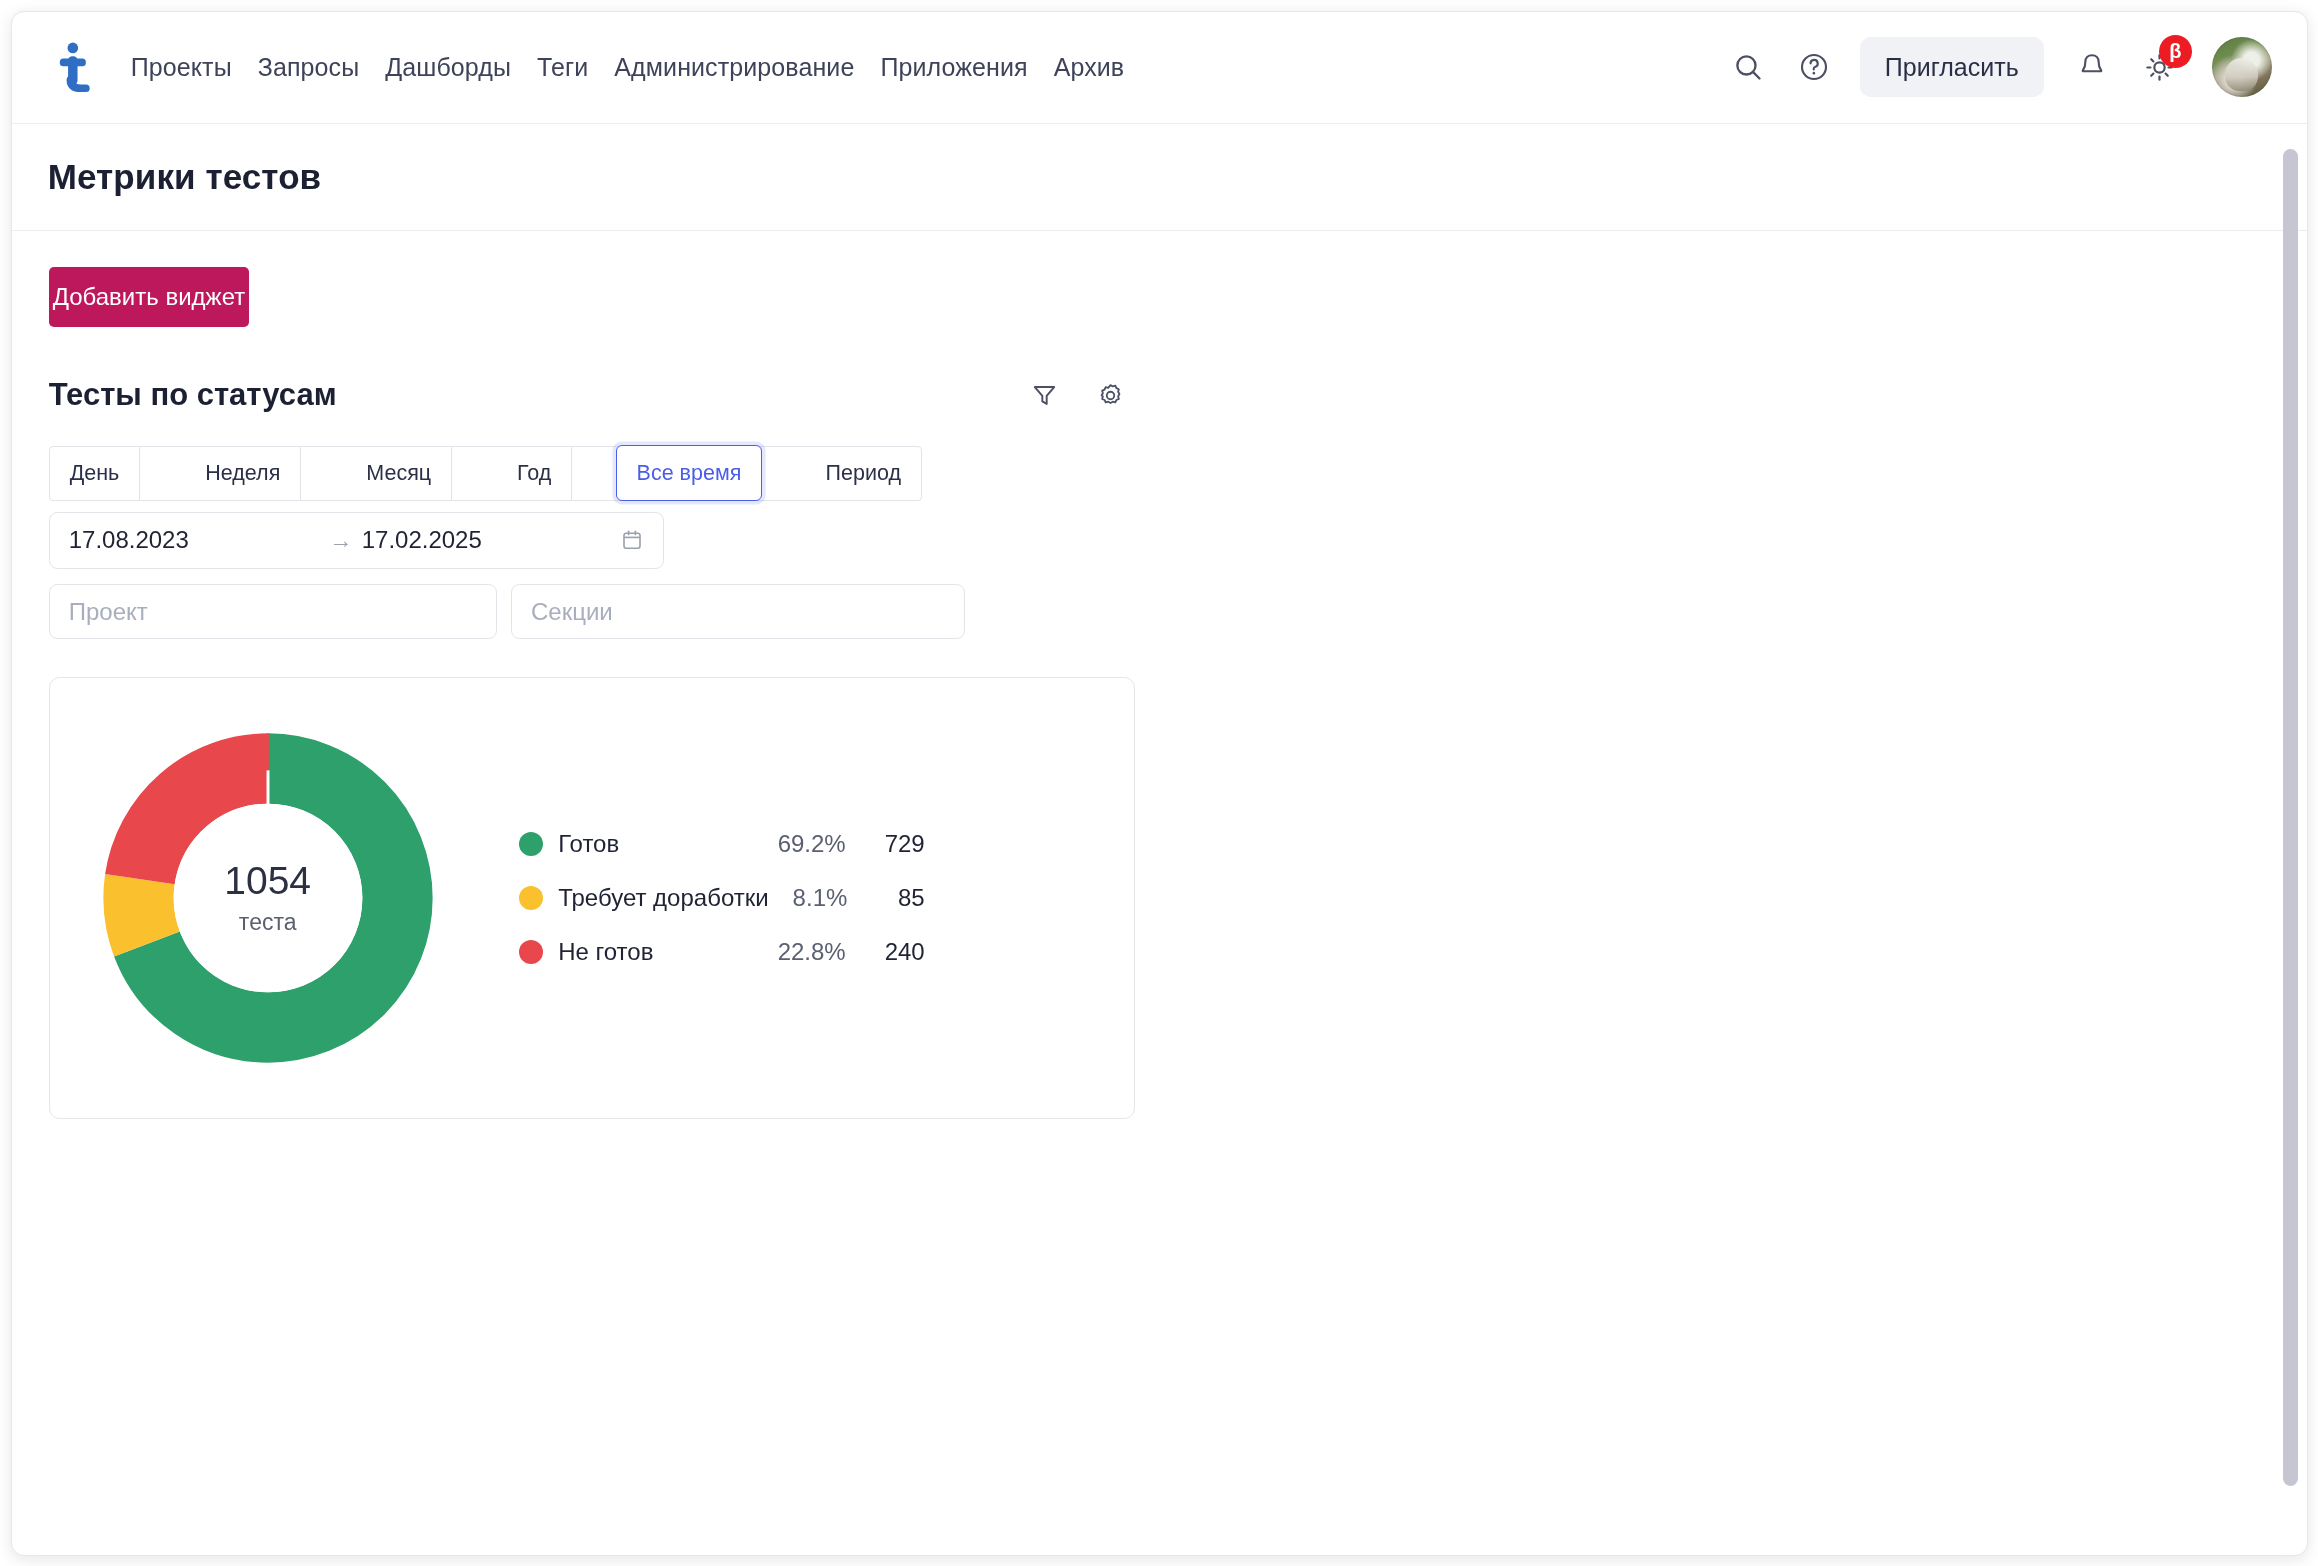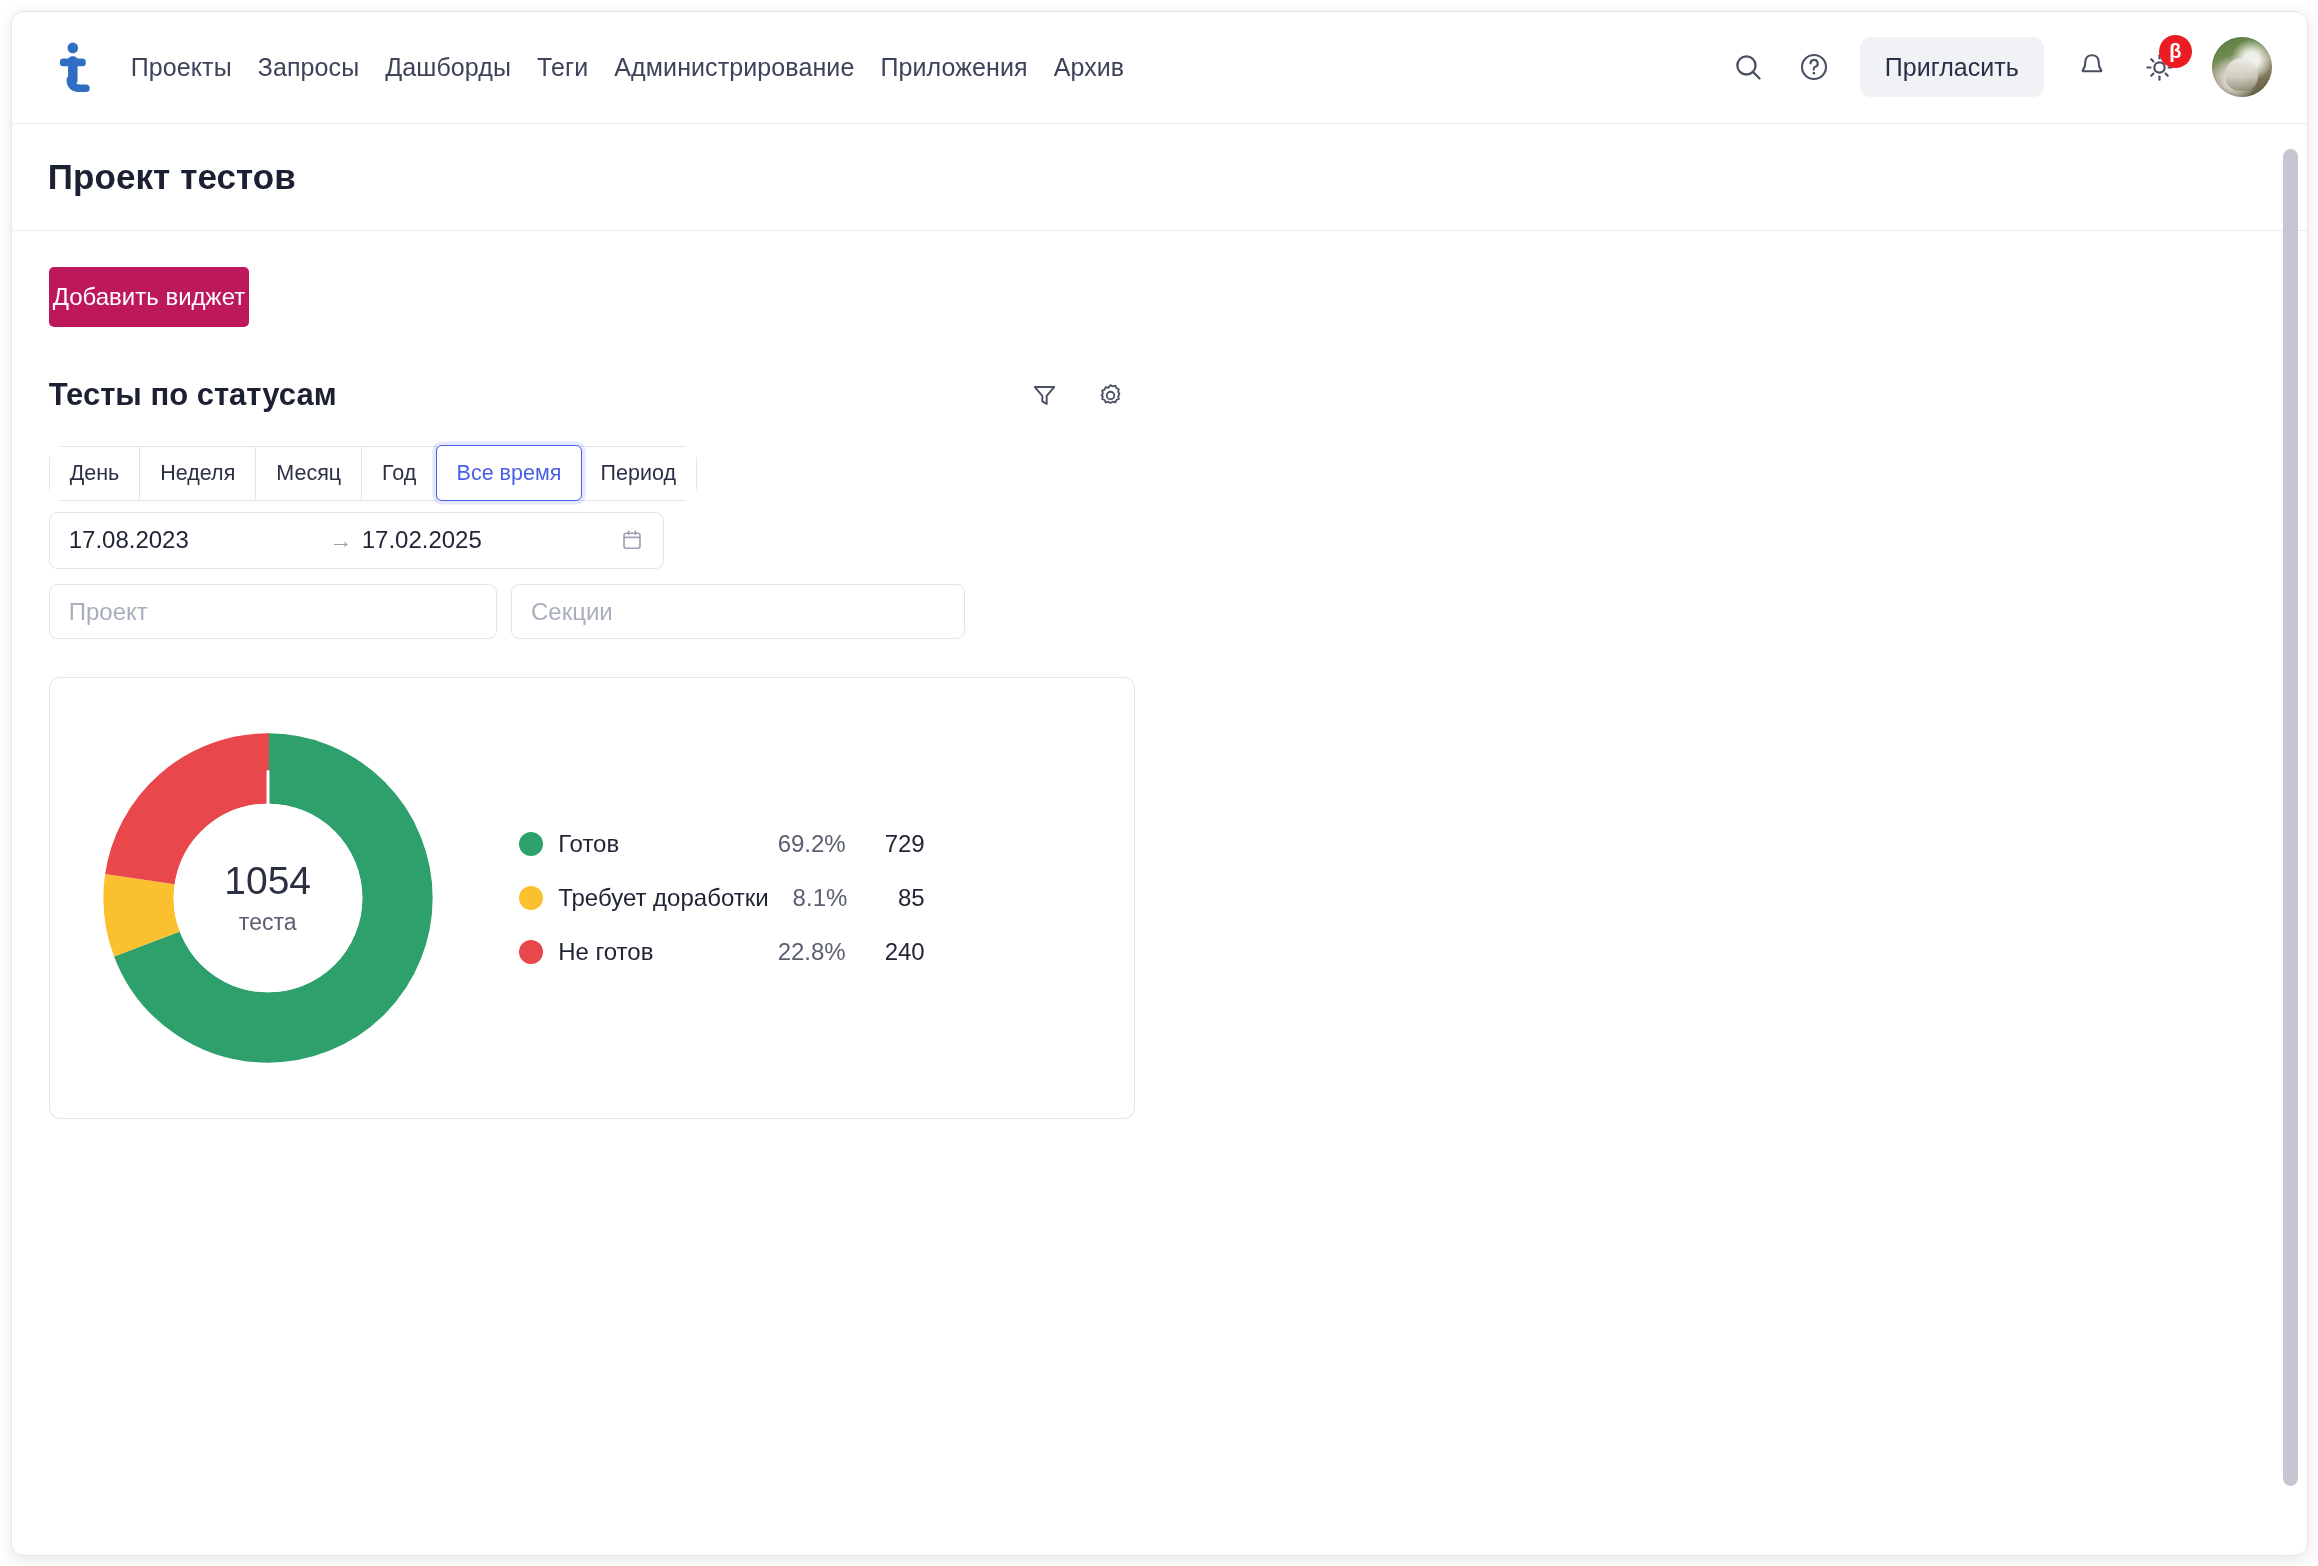--- a/index.html
+++ b/index.html
@@ -194,25 +194,26 @@
     height: 37px;
     display: flex;
     align-items: center;
     justify-content: center;
     cursor: pointer;
   }
   
   .segmented {
     display: inline-flex;
     border: 1.8px solid #e3e3e9;
-    border-radius: 14px;
+    border-radius: 4px;
     overflow: visible;
     background: #fff;
     height: 55px;
     box-sizing: border-box;
+    gap: 45px;
   }
   .seg {
     font-size: 21.5px;
     color: #2c3047;
     padding: 0 20px;
     display: flex;
     align-items: center;
     justify-content: center;
     border-right: 1.8px solid #e3e3e9;
     cursor: pointer;
@@ -440,21 +441,21 @@
               <line x1="16.7" y1="7.3" x2="18.4" y2="5.6"></line>
             </g>
           </svg>
           <span class="beta-badge">β</span>
         </div>
         <div class="avatar"></div>
       </div>
     </div>
 
     <div class="page-head">
-      <div class="page-title">Проект тестов</div>
+      <div class="page-title">Метрики тестов</div>
     </div>
 
     <div class="body">
 
       <button class="primary-btn">Добавить виджет</button>
 
       <div class="widget">
 
         <div class="widget-head">
           <div class="widget-title">Тесты по статусам</div>

